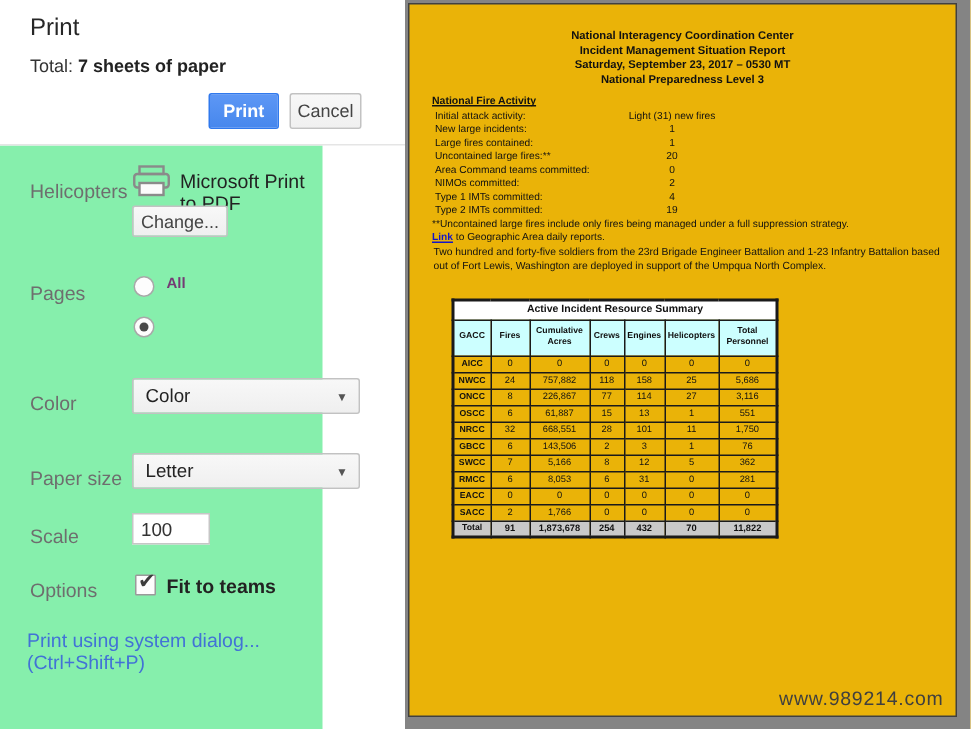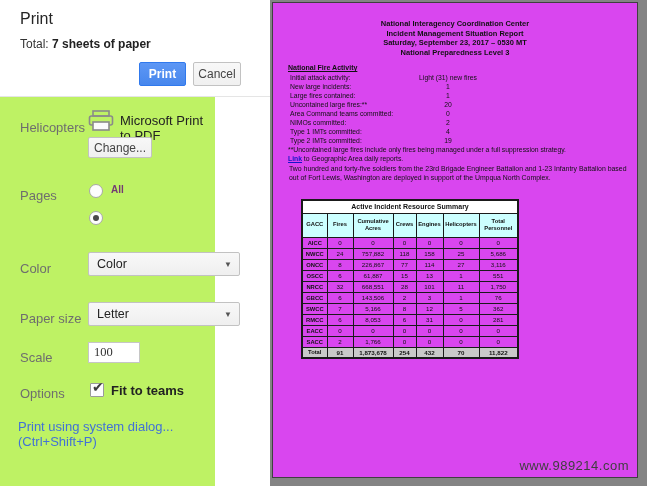--- a/index.html
+++ b/index.html
@@ -4,21 +4,21 @@
 <style>
   :root{
     --accent:#4d90fe; --accent-border:#3079ed; --link:#4272d6;
     --cyan:#ccffff; --total-gray:#c9c9c9; --preview-gray:#848484;
   }
   *{margin:0;padding:0;box-sizing:border-box;}
   html,body{width:647px;height:486px;overflow:hidden;}
   body{font-family:"Liberation Sans","DejaVu Sans",sans-serif;background:#fff;position:relative;}
 
   
-  .left-panel{position:absolute;left:0;top:0;width:215px;height:486px;background:#bef264;}
+  .left-panel{position:absolute;left:0;top:0;width:215px;height:486px;background:#86efac;}
   .header-area{position:absolute;left:0;top:0;width:270px;height:97px;background:#ffffff;border-bottom:1px solid #e5e5e5;}
   .dialog-title{position:absolute;left:20px;top:10px;font-size:16px;font-weight:500;color:#262626;}
   .total-line{position:absolute;left:20px;top:37px;font-size:12px;color:#333;text-align:right;}
   .total-line b{font-weight:bold;color:#222;}
   .btn{font-family:inherit;font-size:12px;border-radius:2px;cursor:pointer;}
   .btn-primary{position:absolute;left:139px;top:62px;width:47px;height:24px;
     background:linear-gradient(#5d97f5,#4787ed);border:1px solid var(--accent-border);
     color:#fff;font-weight:bold;}
   .btn-cancel{position:absolute;left:193px;top:62px;width:48px;height:24px;
     background:linear-gradient(#f8f8f8,#f0f0f0);border:1px solid #c2c2c2;color:#444;}
@@ -29,29 +29,29 @@
     background:linear-gradient(#f8f8f8,#efefef);border:1px solid #c2c2c2;color:#444;font-size:12px;}
   .radio{position:absolute;width:14px;height:14px;border:1px solid #a8a8a8;border-radius:50%;background:#fdfdfd;cursor:pointer;}
   .radio.selected::after{content:"";position:absolute;left:3px;top:3px;width:6px;height:6px;border-radius:50%;background:#4a4a4a;}
   .opt-all-label{position:absolute;left:111px;top:184px;font-size:10px;color:#743a74;font-weight:bold;}
   .pages-input{position:absolute;left:107px;top:206px;width:130px;height:22px;border:2px solid var(--accent);
     border-radius:1px;font-family:inherit;font-size:13px;color:#222;padding:0 5px;background:#fff;outline:none;}
   .select{position:absolute;left:88px;width:152px;height:24px;background:linear-gradient(#f8f8f8,#efefef);
     border:1px solid #c2c2c2;border-radius:2px;font-size:12.5px;color:#222;line-height:22px;padding-left:8px;cursor:pointer;}
   .select .arrow{position:absolute;right:7px;top:1px;font-size:8px;color:#555;}
   .scale-input{position:absolute;left:88px;top:342px;width:52px;height:21px;border:1px solid #c6c6c6;
-    font-family:Liberation Serif, serif;font-size:12.5px;color:#333;padding:0 5px;background:#fff;}
+    font-family:Liberation Sans, sans-serif;font-size:12.5px;color:#333;padding:0 5px;background:#fff;}
   .checkbox{position:absolute;left:90px;top:383px;width:14px;height:14px;border:1px solid #9a9a9a;background:#fdfdfd;border-radius:1px;cursor:pointer;}
   .checkbox .check{position:absolute;left:1px;top:-5px;font-size:14px;color:#3c3c3c;}
   .fit-label{position:absolute;left:111px;top:383px;font-size:13px;color:#222;font-weight:bold;}
   .system-link{position:absolute;left:18px;top:419px;font-size:13px;color:var(--link);text-decoration:none;cursor:pointer;}
 
   
   .preview{position:absolute;left:270px;top:0;width:377px;height:486px;background:var(--preview-gray);}
-  .page{position:absolute;left:2px;top:2px;width:366px;height:476px;background:#d946ef;border:1px solid #404040;}
+  .page{position:absolute;left:2px;top:2px;width:366px;height:476px;background:#eab308;border:1px solid #404040;}
   .doc-header{position:absolute;left:0;top:16px;width:100%;text-align:center;font-size:7.5px;font-weight:bold;color:#111;line-height:9.5px;}
   .fa-heading{position:absolute;left:15px;top:61px;font-size:7px;font-weight:bold;text-decoration:underline;color:#111;}
   .fa-list{position:absolute;left:17px;top:71px;width:330px;}
   .fa-row{position:relative;height:9px;font-size:6.8px;color:#111;}
   .fa-value{position:absolute;left:100px;width:116px;text-align:center;}
   .fa-footnote{position:absolute;left:15px;top:143px;font-size:6.8px;color:#111;}
   .fa-linkline{position:absolute;left:15px;top:152px;font-size:6.8px;color:#111;}
   .doc-link{color:#1515c8;text-decoration:underline;font-weight:bold;cursor:pointer;}
   .doc-paragraph{position:absolute;left:16px;top:161px;width:343px;font-size:6.9px;line-height:9px;color:#111;text-align:left;}
   .res-table{position:absolute;left:28px;top:196px;width:216px;border-collapse:collapse;table-layout:fixed;

